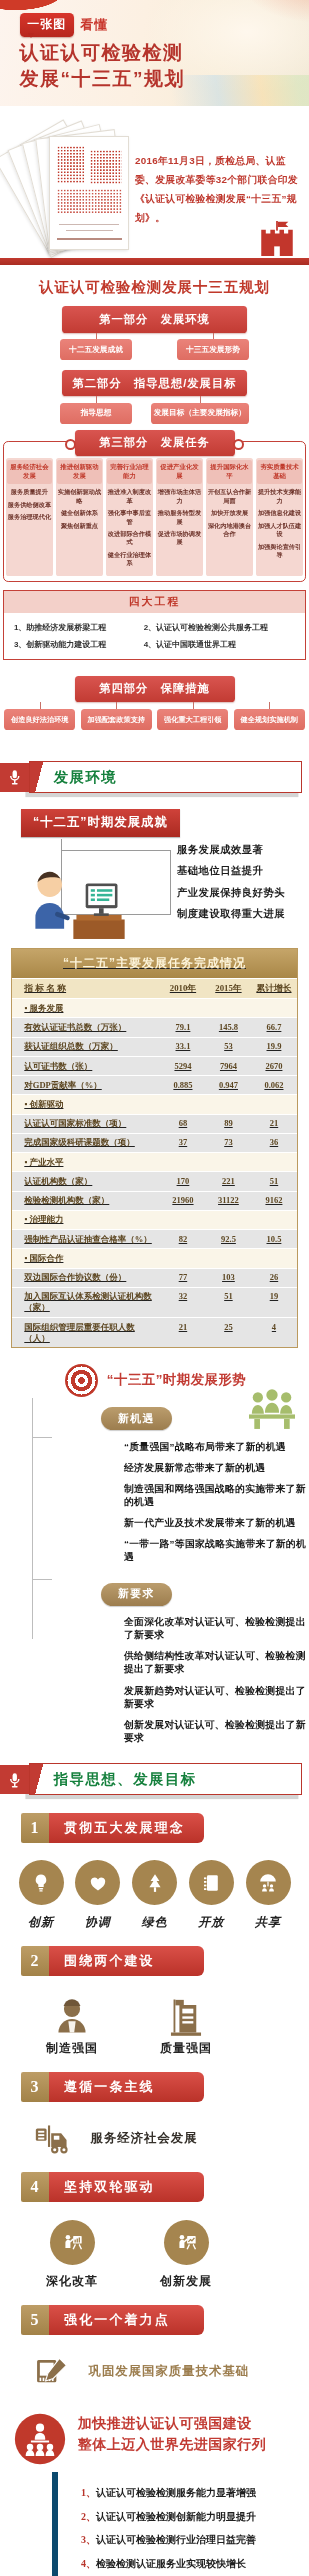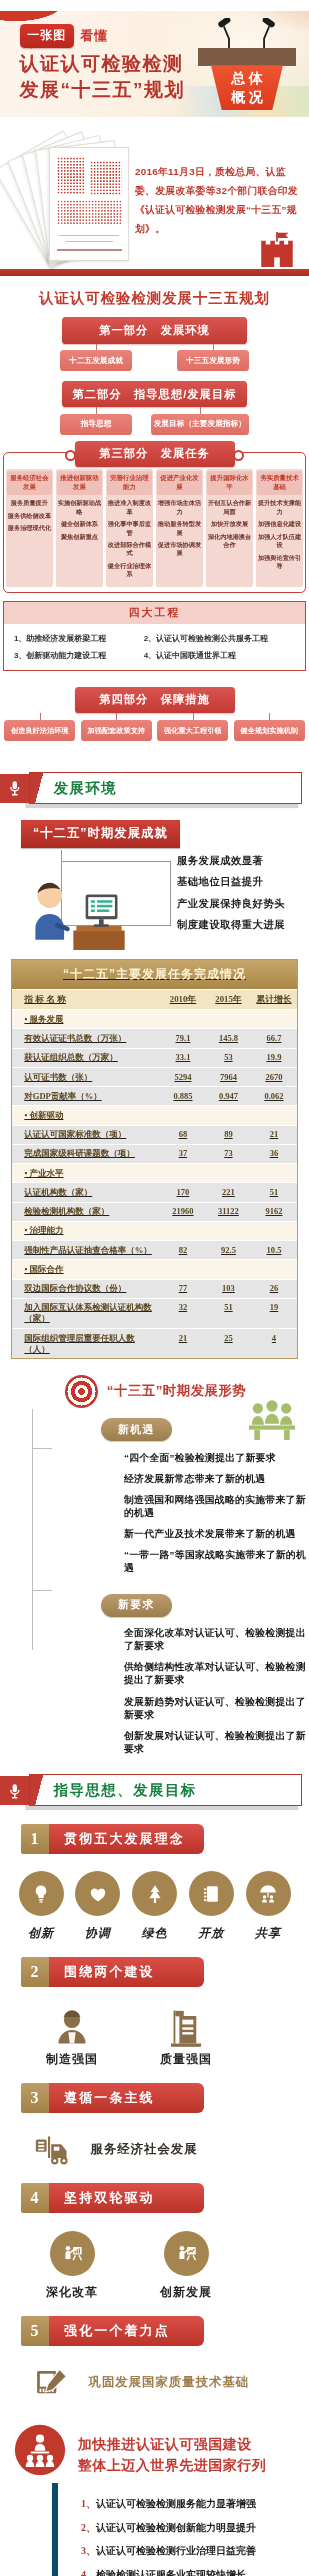--- a/index.html
+++ b/index.html
@@ -5,21 +5,21 @@
   html,body{margin:0;padding:0;}
   body{width:309px;background:#fff;font-family:"Liberation Sans",sans-serif;color:#222;}
   .wrap{width:309px;overflow:hidden;position:relative;}
 
   
   .hero{height:106px;position:relative;overflow:hidden;
     background:
       radial-gradient(77px 31px at 15.5px -9.3px,#cf3a28 62%,rgba(207,58,40,0) 63%),
       radial-gradient(113px 62px at 319px -20.6px,rgba(236,120,90,.38),transparent 70%),
       radial-gradient(134px 82px at 80% 30%,rgba(255,248,238,.95),transparent 75%),
-      linear-gradient(100deg,#fdf4ee,#fcf0e2 45%,#f8edd9 70%,#f2e9d6); margin-top: 11px;}
+      linear-gradient(100deg,#fdf4ee,#fcf0e2 45%,#f8edd9 70%,#f2e9d6);}
   .hero::after{content:'';position:absolute;left:0;bottom:0;width:100%;height:31px;
     background:linear-gradient(80deg,transparent 55%,rgba(176,214,238,.4) 70%,rgba(248,216,150,.45) 84%,rgba(196,226,170,.4) 96%);}
   .badge-row{position:absolute;left:19.6px;top:13.4px;display:flex;align-items:center;z-index:2;}
   .badge-core{position:relative;background:linear-gradient(180deg,#d8352b,#b7271e);color:#fff;font-size:12px;font-weight:900;padding:3.1px 7.7px;border-radius:4.6px;letter-spacing:1px;box-shadow:0 1px 1.5px rgba(120,20,10,.35);}
   .badge-core::after{content:'';position:absolute;left:8.2px;bottom:-4.6px;border:3.1px solid transparent;border-top:5.2px solid #b7271e;}
   .badge-suffix{color:#c9382e;font-size:13px;font-weight:900;margin-left:6.2px;letter-spacing:1px;}
   .hero-title{position:absolute;left:19.6px;top:40px;font-size:19px;font-weight:900;color:#b5342c;line-height:1.38;letter-spacing:1.5px;z-index:2;}
   .podium{position:absolute;right:12.4px;top:7.2px;width:100px;height:95px;z-index:2;}
   .podium-top{position:absolute;top:30px;left:1px;width:98px;height:17.5px;background:#7b5b43;}
   .podium-body{position:absolute;top:47px;left:14.4px;width:72px;height:45px;background:linear-gradient(180deg,#ee5530,#dc3a1e);
@@ -125,56 +125,41 @@
   .concepts{display:flex;justify-content:space-between;margin:17.5px 16.5px 3.1px;font-style:italic;}
   .concept{text-align:center;width:49px;}
   .cc{width:45px;height:45px;border-radius:50%;background:#a5854f;display:flex;align-items:center;justify-content:center;margin:0 auto 8.2px;}
   .concept .cl{font-size:12px;font-weight:900;color:#242424;letter-spacing:1px;}
   .duo{display:flex;gap:62px;margin:17.5px 0 0 46px;}
   .duo .concept{width:auto;}
   .mono{display:flex;align-items:center;gap:15.5px;margin:17.5px 0 0 32px;}
   .mono .ml{font-size:12.4px;font-weight:900;color:#35302a;letter-spacing:1px;}
   .mono .ml.gold{color:#9c7d4e;}
   .goal{margin-top:23px;position:relative;}
-  .goal-head{display:flex;align-items:flex-end;gap:11.3px;margin-left:14.4px;}
+  .goal-head{display:flex;align-items:flex-start;gap:11.3px;margin-left:14.4px;}
   .goal-titles{font-size:14px;font-weight:900;color:#c23b33;line-height:1.5;letter-spacing:0.5px;}
   .goal-listwrap{margin:7.2px 0 0 52px;border-left:6px solid #0c4a6e;padding:4.1px 0 1px;}
   .goal-list{counter-reset:g;list-style:none;margin:0;padding:0 0 0 23px;}
   .goal-list li{counter-increment:g;font-size:10px;font-weight:900;color:#202020;margin:9.8px 0;}
   .goal-list li::before{content:counter(g) "、";color:#b8352b;font-family:"Liberation Serif",serif;}
 </style>
 </head>
 <body>
 
 <div class="wrap">
 
   
   <div class="hero">
     <div class="badge-row">
       <span class="badge-core">一张图</span>
       <span class="badge-suffix">看懂</span>
     </div>
     <div class="hero-title">
       <div>认证认可检验检测</div>
       <div>发展“十三五”规划</div>
-    </div>
-    <div class="podium">
-      <svg width="98" height="31" viewBox="0 0 190 60">
-        <g>
-          <rect x="40" y="2" width="26" height="12" rx="6" fill="#1c1c1c" transform="rotate(-35 53 8)"></rect>
-          <path d="M52 16 L62 40 L62 58" stroke="#1c1c1c" stroke-width="3.5" fill="none"></path>
-          <rect x="126" y="2" width="26" height="12" rx="6" fill="#1c1c1c" transform="rotate(35 139 8)"></rect>
-          <path d="M140 16 L130 40 L130 58" stroke="#1c1c1c" stroke-width="3.5" fill="none"></path>
-        </g>
-      </svg>
-      <div class="podium-top"></div>
-      <div class="podium-body">
-        <span>总体</span>
-        <span>概况</span>
-      </div>
     </div>
   </div>
 
   
   <div class="intro">
     <div class="docs">
       <div class="pg pg1"></div>
       <div class="pg pg2"></div>
       <div class="pg pg3"></div>
       <div class="pg pg4"></div>
@@ -471,21 +456,21 @@
           <path d="M11 16.2c0-3.4 1.8-5.6 4-5.6s4 2.2 4 5.6z"></path>
           <path d="M19.6 16.8c0-3 1.5-5 3.4-5s3.4 2 3.4 5z"></path>
           <rect x="2" y="17.2" width="26" height="2.4"></rect>
           <rect x="5" y="19.8" width="3.2" height="5.6"></rect>
             <rect x="21.8" y="19.8" width="3.2" height="5.6"></rect>
         </g>
       </svg>
     </div>
     <div class="pill">新机遇</div>
     <ul class="situ-list">
-        <li>“四个全面”检验检测提出了新要求</li>
+        <li>“质量强国”战略布局带来了新的机遇</li>
         <li>经济发展新常态带来了新的机遇</li>
         <li>制造强国和网络强国战略的实施带来了新的机遇</li>
         <li>新一代产业及技术发展带来了新的机遇</li>
         <li>“一带一路”等国家战略实施带来了新的机遇</li>
       </ul>
     <div class="pill">新要求</div>
     <ul class="situ-list">
         <li>全面深化改革对认证认可、检验检测提出了新要求</li>
         <li>供给侧结构性改革对认证认可、检验检测提出了新要求</li>
         <li>发展新趋势对认证认可、检验检测提出了新要求</li>

